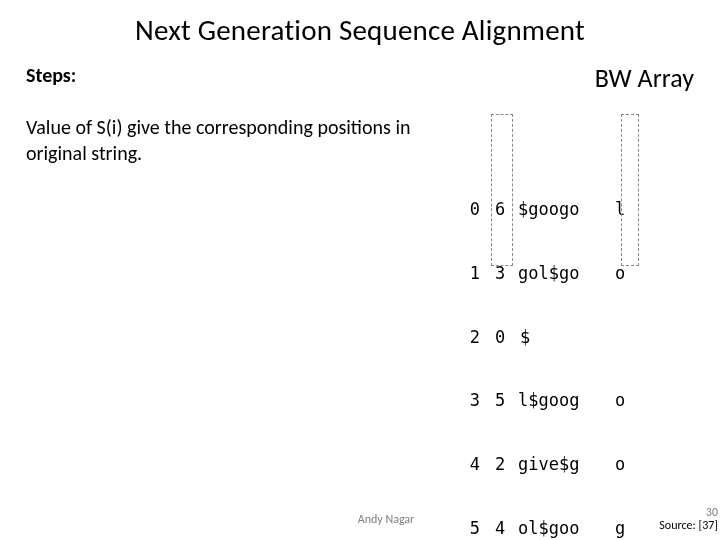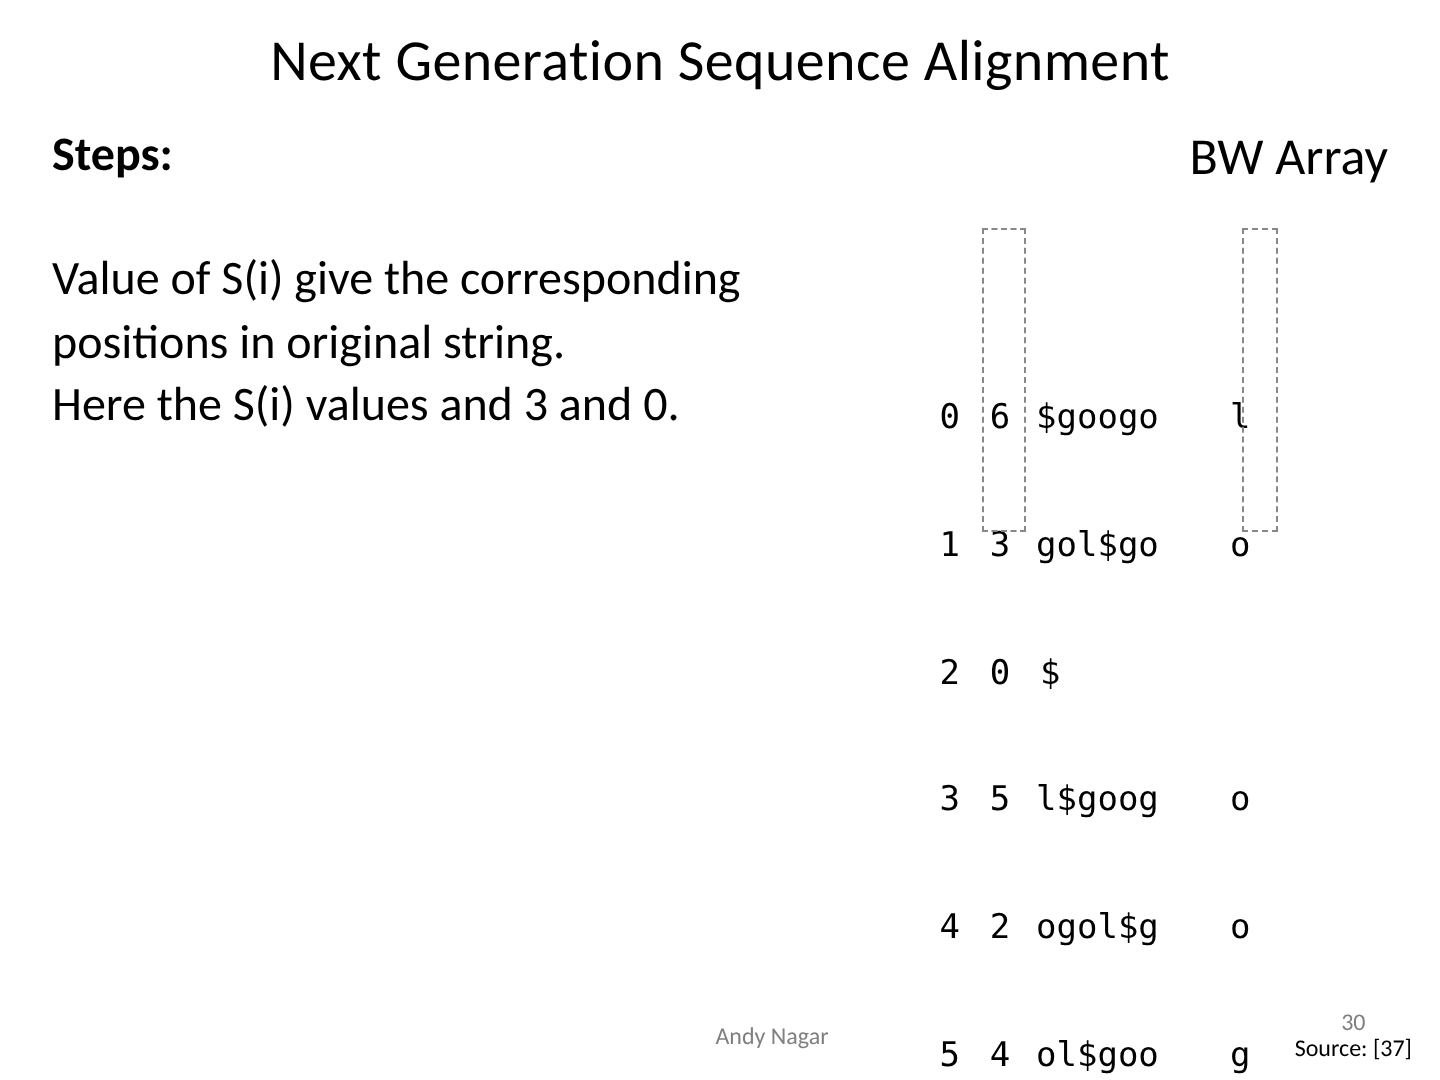--- a/index.html
+++ b/index.html
@@ -24,21 +24,21 @@
     text-align: center;
     margin-bottom: 14px;
     letter-spacing: 0.2px;
   }
   .content-row {
     display: flex;
     align-items: flex-start;
   }
   .left-col {
     flex: 1 1 auto;
-    font-size: 24px;
+    font-size: 20px;
     line-height: 1.3;
     padding-right: 8px;
   }
   .steps-label { font-weight: 700; }
   .right-col {
     flex: 0 0 230px;
     position: relative;
   }
   .bw-label {
     font-size: 26px;
@@ -67,52 +67,51 @@
     position: absolute;
     bottom: 14px;
     width: 100%;
     text-align: center;
     font-size: 12px;
     color: #808080;
   }
   .footer-right {
     position: absolute;
     bottom: 8px;
-    right: 14px;
+    right: 2px;
     font-size: 12px;
     color: #000;
-    text-align: center;
+    text-align: right;
     line-height: 1.1;
   }
   .page-num { color: #808080; }
 </style>
 </head>
 <body>
 
 <div class="slide">
   <div class="title">Next Generation Sequence Alignment</div>
 
   <div class="content-row">
     <div class="left-col">
       <span class="steps-label">Steps:</span><br>
       <br>
       <span>Value of S(i) give the corresponding positions in original string.</span><br>
-      <span>Here the S(i) values and 3 and 0.</span>
     </div>
 
     <div class="right-col">
       <div class="bw-label">BW Array</div>
       <div class="bw-table">
         <div class="dashed-box" style="left:27px; top:0; width:22px; height:152px;"></div>
         <div class="dashed-box" style="left:157px; top:0; width:18px; height:152px;"></div>
         <div class="bw-row"><span class="bw-i">0</span><span class="bw-s">6</span><span class="bw-rot">$googo</span><span class="bw-b">l</span></div>
         <div class="bw-row"><span class="bw-i">1</span><span class="bw-s">3</span><span class="bw-rot">gol$go</span><span class="bw-b">o</span></div>
         <div class="bw-row"><span class="bw-i">2</span><span class="bw-s">0</span><span class="bw-b">$</span></div>
         <div class="bw-row"><span class="bw-i">3</span><span class="bw-s">5</span><span class="bw-rot">l$goog</span><span class="bw-b">o</span></div>
-        <div class="bw-row"><span class="bw-i">4</span><span class="bw-s">2</span><span class="bw-rot">ogol$g</span><span class="bw-b">o</span></div>
+        <div class="bw-row"><span class="bw-i">4</span><span class="bw-s">2</span><span class="bw-rot">give$g</span><span class="bw-b">o</span></div>
         <div class="bw-row"><span class="bw-i">5</span><span class="bw-s">4</span><span class="bw-rot">ol$goo</span><span class="bw-b">g</span></div>
         
       </div>
 
     </div>
   </div>
 
   <div class="footer-author">Andy Nagar</div>
   <div class="footer-right">
     <span class="page-num">30</span><br>

